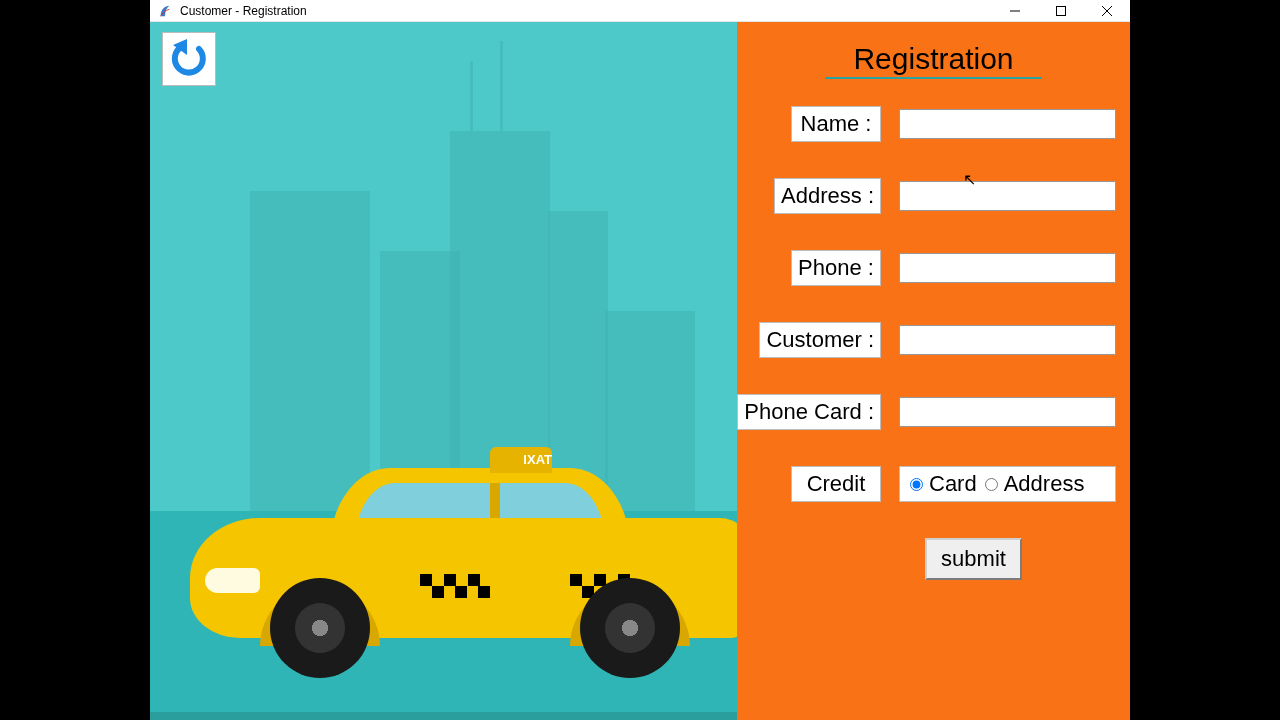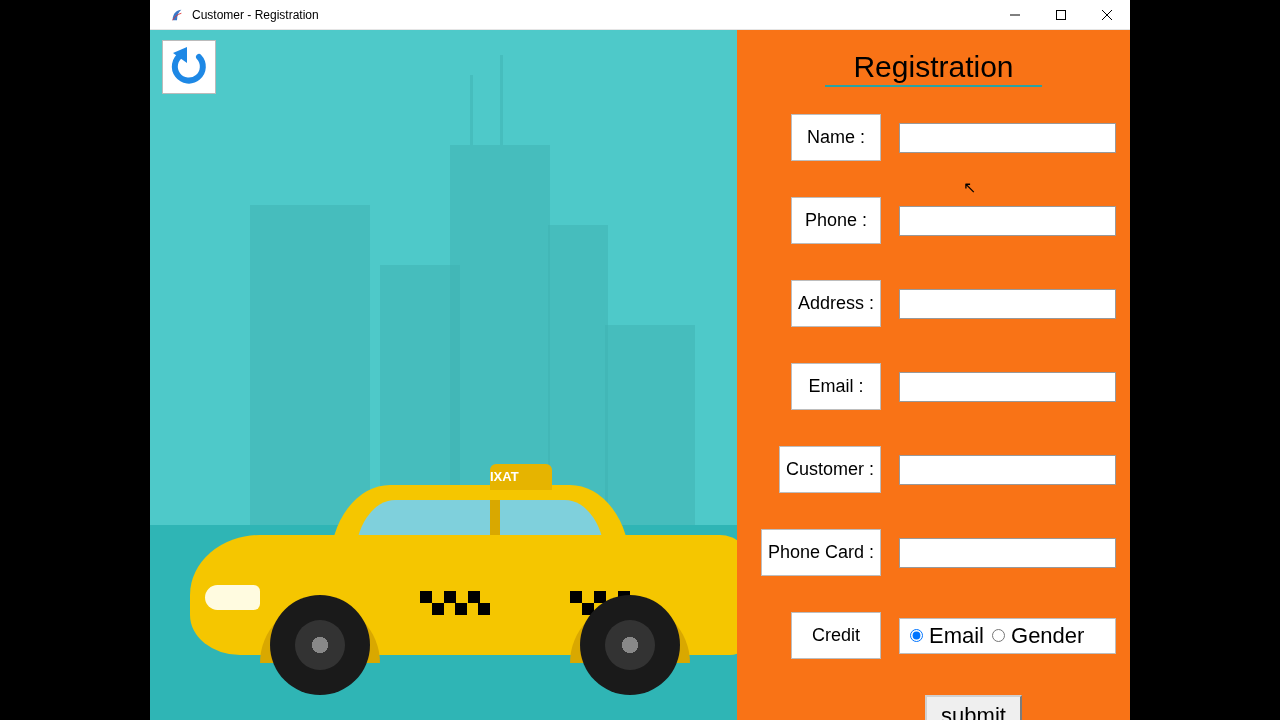--- a/index.html
+++ b/index.html
@@ -15,25 +15,25 @@
   }
   .window {
     width: 980px;
     height: 720px;
     background: #fff;
     display: flex;
     flex-direction: column;
     margin-top: 0;
   }
   .titlebar {
-    height: 30px;
+    height: 22px;
     background: #fff;
     display: flex;
     align-items: center;
-    padding-left: 20px;
+    padding-left: 8px;
     border-bottom: 1px solid #e5e5e5;
   }
   .tk-feather {
     width: 14px; height: 14px;
     margin-right: 8px;
   }
   .titlebar-title {
     font-size: 12px;
     color: #000;
     flex: 1;
@@ -123,21 +123,21 @@
   .taxi-sign {
     position:absolute;
     bottom: 205px;
     left: 300px;
     width: 62px; height: 26px;
     background: #e6b400;
     border-radius: 6px 6px 0 0;
     color:#fff;
     font-size:13px;
     font-weight:bold;
-    text-align:left;
+    text-align:right;
     line-height:26px;
   }
   .taxi-tail {
     position:absolute;
     bottom: 90px;
     right: -6px;
     width: 40px; height: 40px;
     background: #e63e2e;
     border-radius: 0 40px 0 0;
   }
@@ -206,22 +206,22 @@
   }
   .form-row {
     display: flex;
     align-items: center;
     margin-bottom: 36px;
     gap: 18px;
   }
   .form-label {
     background: #fff;
     border: 1px solid #bdbdbd;
-    font-size: 18px;
-    padding: 12px 6px;
+    font-size: 22px;
+    padding: 4px 6px;
     color: #000;
     min-width: 90px;
     text-align: center;
     white-space: nowrap;
   }
   .form-label.wide { min-width: auto; }
   .label-col {
     width: 130px;
     display: flex;
     justify-content: flex-end;
@@ -367,38 +367,32 @@
 
       <div class="form-row">
         <div class="label-col">
             <div class="form-label">Name :</div>
           </div>
         <input class="form-input" value="" style="">
       </div>
 
       <div class="form-row">
         <div class="label-col">
+            <div class="form-label">Address :</div>
+          </div>
+        <input class="form-input" value="" style="">
+      </div>
+
+      <div class="form-row">
+        <div class="label-col">
             <div class="form-label">Phone :</div>
           </div>
         <input class="form-input" value="" style="">
       </div>
 
-      <div class="form-row">
-        <div class="label-col">
-            <div class="form-label">Address :</div>
-          </div>
-        <input class="form-input" value="" style="">
-      </div>
-
-      <div class="form-row">
-        <div class="label-col">
-            <div class="form-label">Email :</div>
-          </div>
-        <input class="form-input" value="" style="">
-      </div>
 
       <div class="form-row">
         <div class="label-col">
             <div class="form-label wide">Customer :</div>
           </div>
         <input class="form-input" type="password" value="" style="">
       </div>
 
       <div class="form-row">
         <div class="label-col">
@@ -406,23 +400,23 @@
           </div>
         <input class="form-input" value="" style="">
       </div>
 
       <div class="form-row">
         <div class="label-col">
             <div class="form-label">Credit</div>
           </div>
         <div class="gender-box">
           <input type="radio" name="g" checked="" style="">
-          <span>Email</span>
+          <span>Card</span>
           <input type="radio" name="g" style="">
-          <span>Gender</span>
+          <span>Address</span>
         </div>
       </div>
 
       <div class="submit-row">
         <button class="submit-btn">submit</button>
       </div>
     </div>
 
     <div class="cursor-arrow">↖</div>
 

